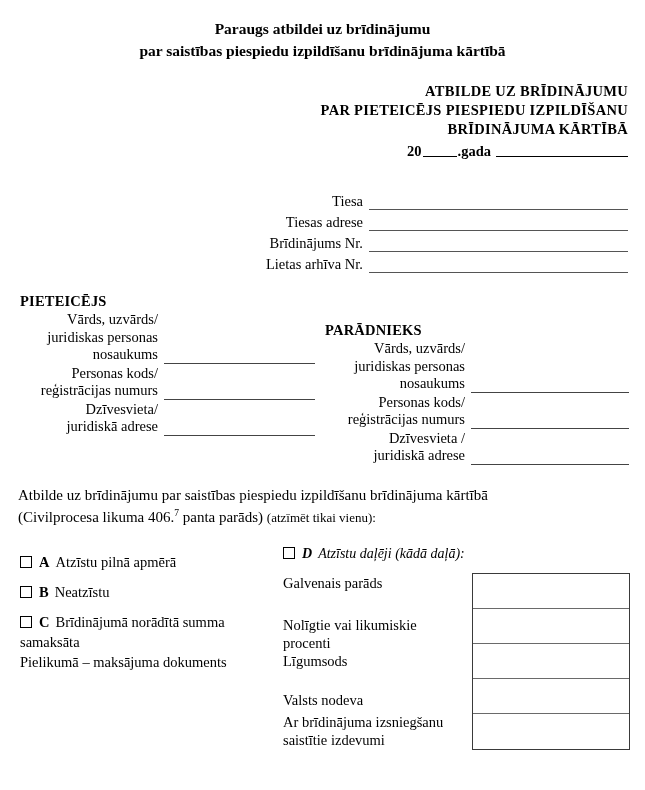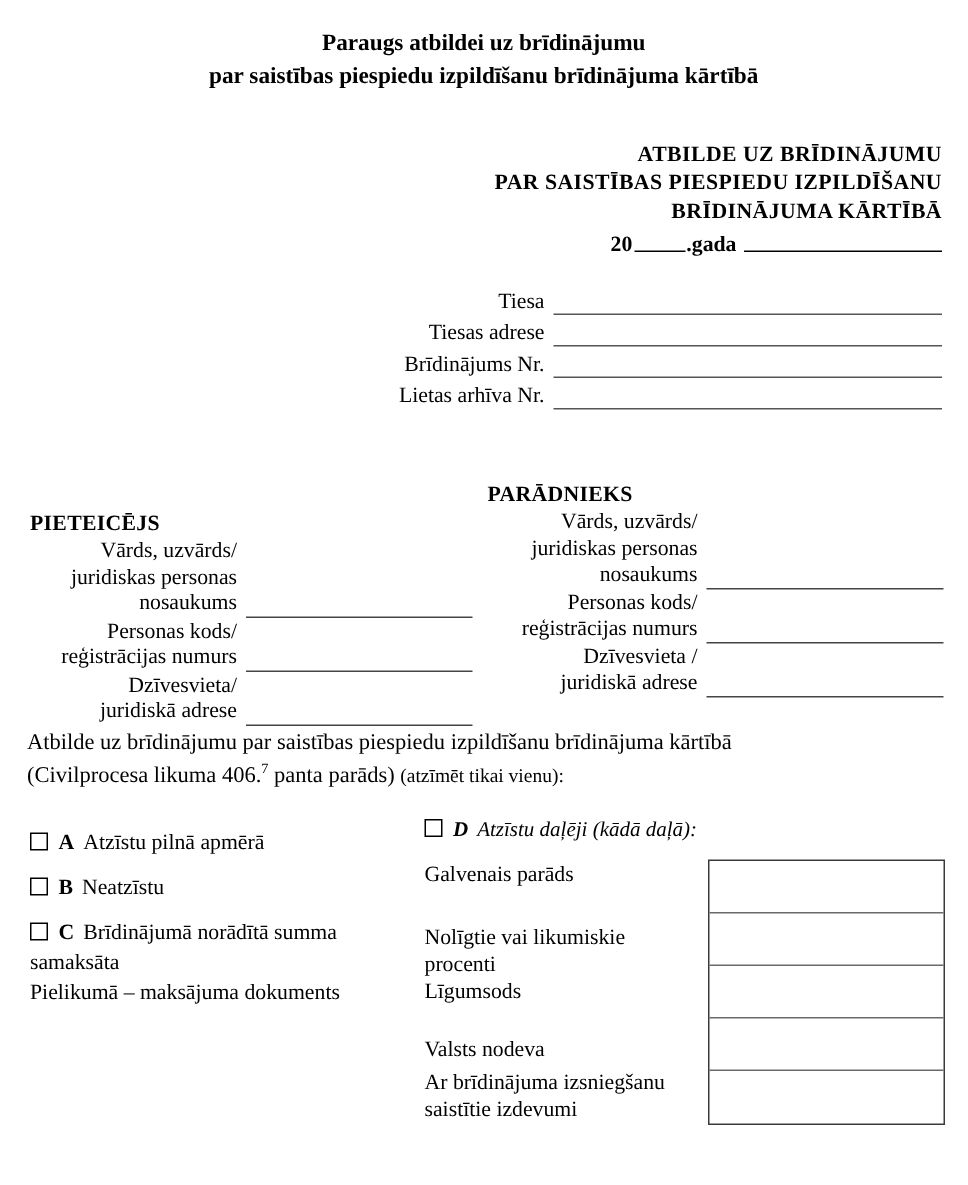--- a/index.html
+++ b/index.html
@@ -36,21 +36,20 @@
   
   .header-block {
     position: absolute;
     left: 270px; top: 82px;
     width: 358px;
     text-align: right;
     font-weight: bold;
     font-size: 14.5px;
     line-height: 19px;
     letter-spacing: 0.3px;
-    margin-top: 12px;
   }
   .header-block .h-line { display: block; white-space: nowrap; }
   .date-line {
     display: block;
     margin-top: 3px;
     white-space: nowrap;
     letter-spacing: 0;
   }
   .blank-short {
     display: inline-block;
@@ -93,21 +92,21 @@
     flex: 1;
     border-bottom: 1.1px solid #555;
     height: 15px;
   }
 
   
   .party {
     position: absolute;
     font-size: 14.5px;
   }
-  .party-left  { left: 0px;   top: 293px; width: 315px; margin-top: 48px; }
+  .party-left  { left: 0px;   top: 293px; width: 315px; }
   .party-right { left: 307px; top: 293px; width: 322px; margin-top: 29px; }
 
   .party-heading {
     font-weight: bold;
     font-size: 14.5px;
     letter-spacing: 0.2px;
     margin-bottom: 1px;
   }
   .party-left .party-heading  { padding-left: 20px; }
   .party-right .party-heading { padding-left: 18px; }
@@ -220,21 +219,21 @@
 
 <div class="page">
 
   <div class="doc-title">
     <span class="t-line">Paraugs atbildei uz brīdinājumu</span>
     <span class="t-line">par saistības piespiedu izpildīšanu brīdinājuma kārtībā</span>
   </div>
 
   <div class="header-block">
     <span class="h-line">ATBILDE UZ BRĪDINĀJUMU</span>
-    <span class="h-line">PAR SAISTĪBAS PIESPIEDU IZPILDĪŠANU</span>
+    <span class="h-line">PAR PIETEICĒJS PIESPIEDU IZPILDĪŠANU</span>
     <span class="h-line">BRĪDINĀJUMA KĀRTĪBĀ</span>
     <span class="date-line"><span>20</span><span class="blank-short"></span><span>.gada</span><span class="blank-long"></span></span>
   </div>
 
   <div class="court-info">
     <div class="ci-row">
       <span class="ci-label">Tiesa</span>
       <span class="ci-rule"></span>
     </div>
     <div class="ci-row">

